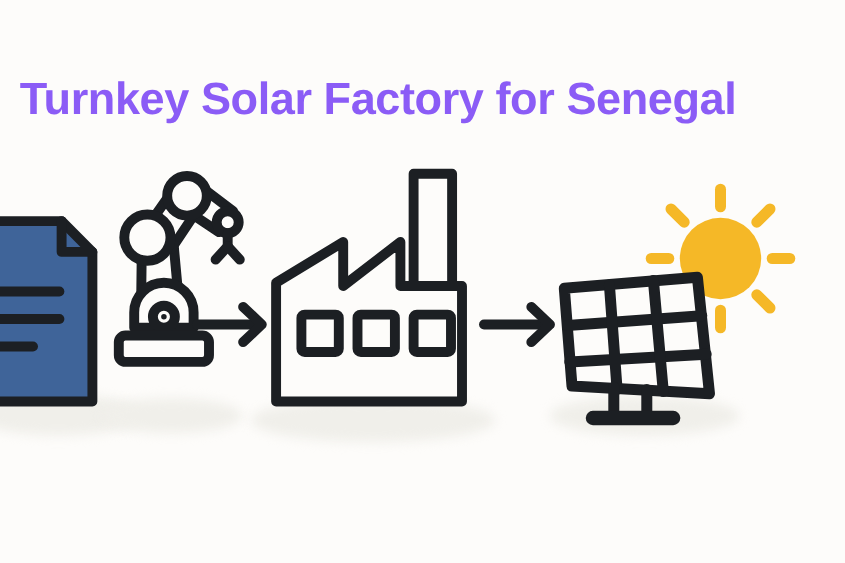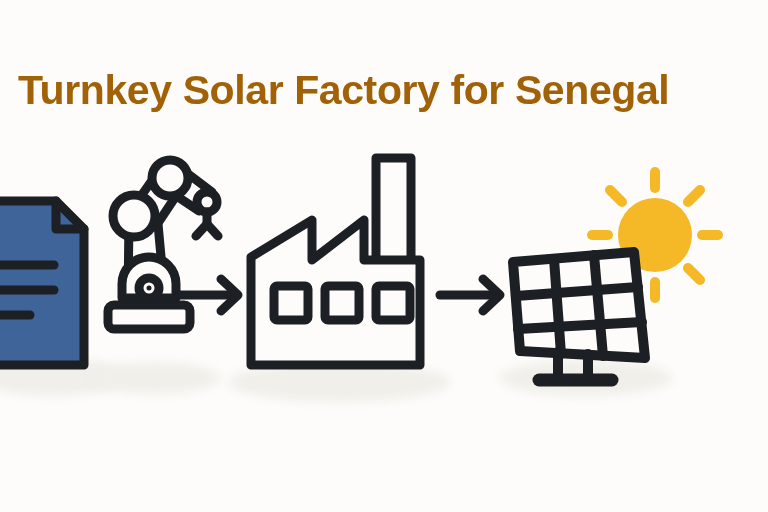--- a/index.html
+++ b/index.html
@@ -64,21 +64,21 @@
   #shadow-doc    { left: -22px; top: 218px; width: 150px; height: 38px; }
   #shadow-robot  { left: 92px;  top: 222px; width: 128px; height: 32px; }
   #shadow-fact   { left: 228px; top: 222px; width: 222px; height: 40px; }
   #shadow-solar  { left: 500px; top: 220px; width: 172px; height: 36px; }
 </style>
 </head>
 <body style="background: rgb(253, 252, 250);">
 
 <div id="canvas" style="background: rgb(253, 252, 250);">
 
-  <div id="page-title" style="color: #a16207;">Turnkey Solar Factory for Senegal</div>
+  <div id="page-title" style="color: #8b5cf6;">Turnkey Solar Factory for Senegal</div>
 
   <div id="illustration">
 
     <div class="shadow" id="shadow-doc" style="background: rgb(240, 239, 234);"></div>
     <div class="shadow" id="shadow-robot" style="background: rgb(240, 239, 234);"></div>
     <div class="shadow" id="shadow-fact" style="background: rgb(240, 239, 234);"></div>
     <div class="shadow" id="shadow-solar" style="background: rgb(240, 239, 234);"></div>
 
     <svg class="svg-layer" viewBox="0 0 768 260" xmlns="http://www.w3.org/2000/svg">
 

